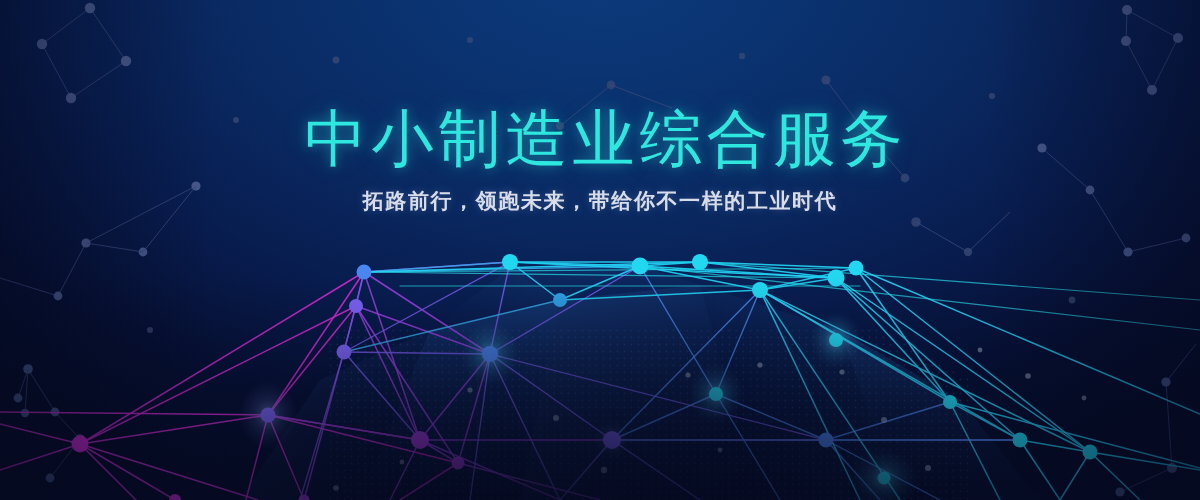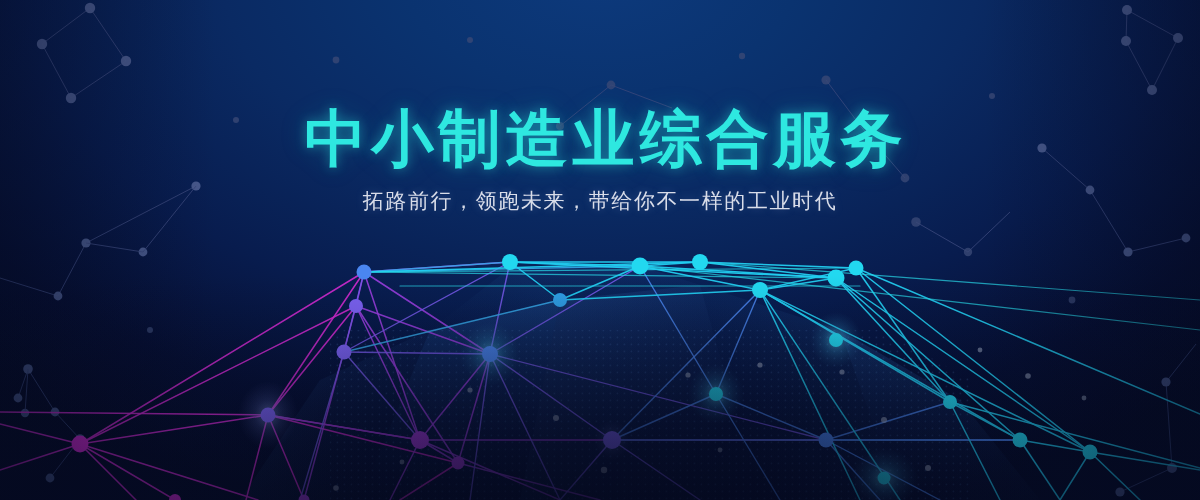--- a/index.html
+++ b/index.html
@@ -20,28 +20,28 @@
       radial-gradient(ellipse 780px 430px at 50% 112%, rgba(4,8,28,.80) 0%, rgba(4,8,28,0) 62%),
       linear-gradient(to bottom, rgba(10,40,100,0) 55%, rgba(4,9,30,.55) 100%),
       linear-gradient(to right, rgba(4,9,30,.40) 0%, rgba(4,9,30,0) 18%, rgba(4,9,30,0) 82%, rgba(4,9,30,.40) 100%);
   }
   svg.layer { position:absolute; inset:0; width:1200px; height:500px; display:block; }
   #textwrap {
     position:absolute; left:0; right:0; top:0; text-align:center; z-index:40;
     pointer-events:none;
   }
   #title {
-    margin-top:104px; font-size:62px; line-height:1.12; font-weight:700;
+    margin-top:104px; font-size:62px; line-height:1.12; font-weight:400;
     color:#2ee8e0; letter-spacing:5px;
     text-shadow:0 0 12px rgba(40,225,220,.45), 0 0 26px rgba(30,190,200,.26);
     white-space:nowrap;
     padding-left:12px;
   }
   #subtitle {
-    margin-top:14px; font-size:21px; font-weight:400; color:#d9dde9;
+    margin-top:14px; font-size:21px; font-weight:700; color:#d9dde9;
     letter-spacing:1.6px; white-space:nowrap;
     text-shadow:0 0 8px rgba(150,180,235,.30);
   }
 </style>
 </head>
 <body>
 
 <div id="banner">
 
   <svg class="layer" id="constellations" viewBox="0 0 1200 500" preserveAspectRatio="none">

